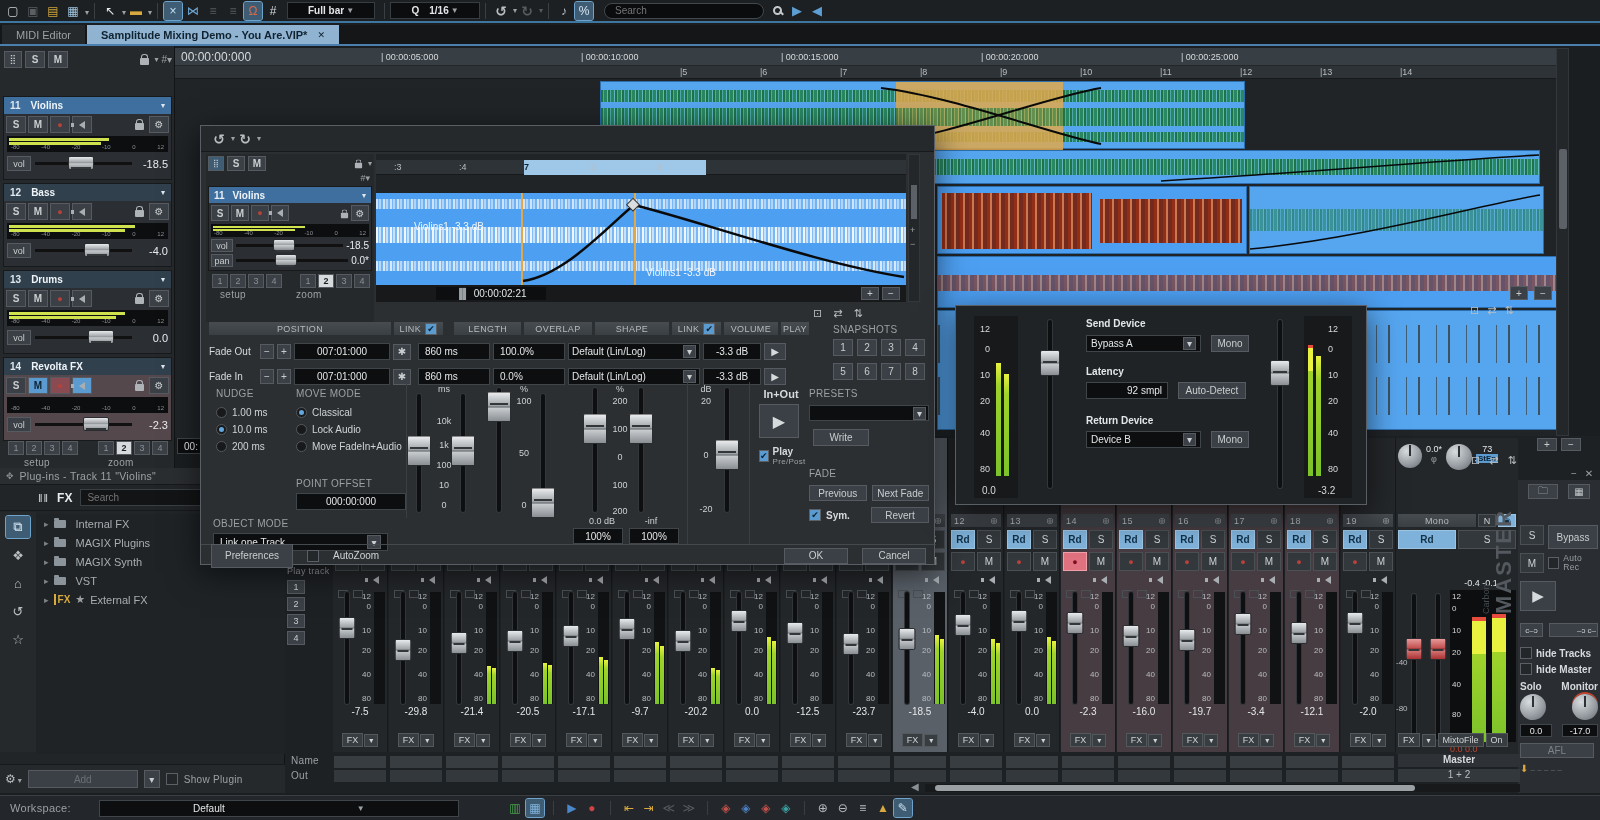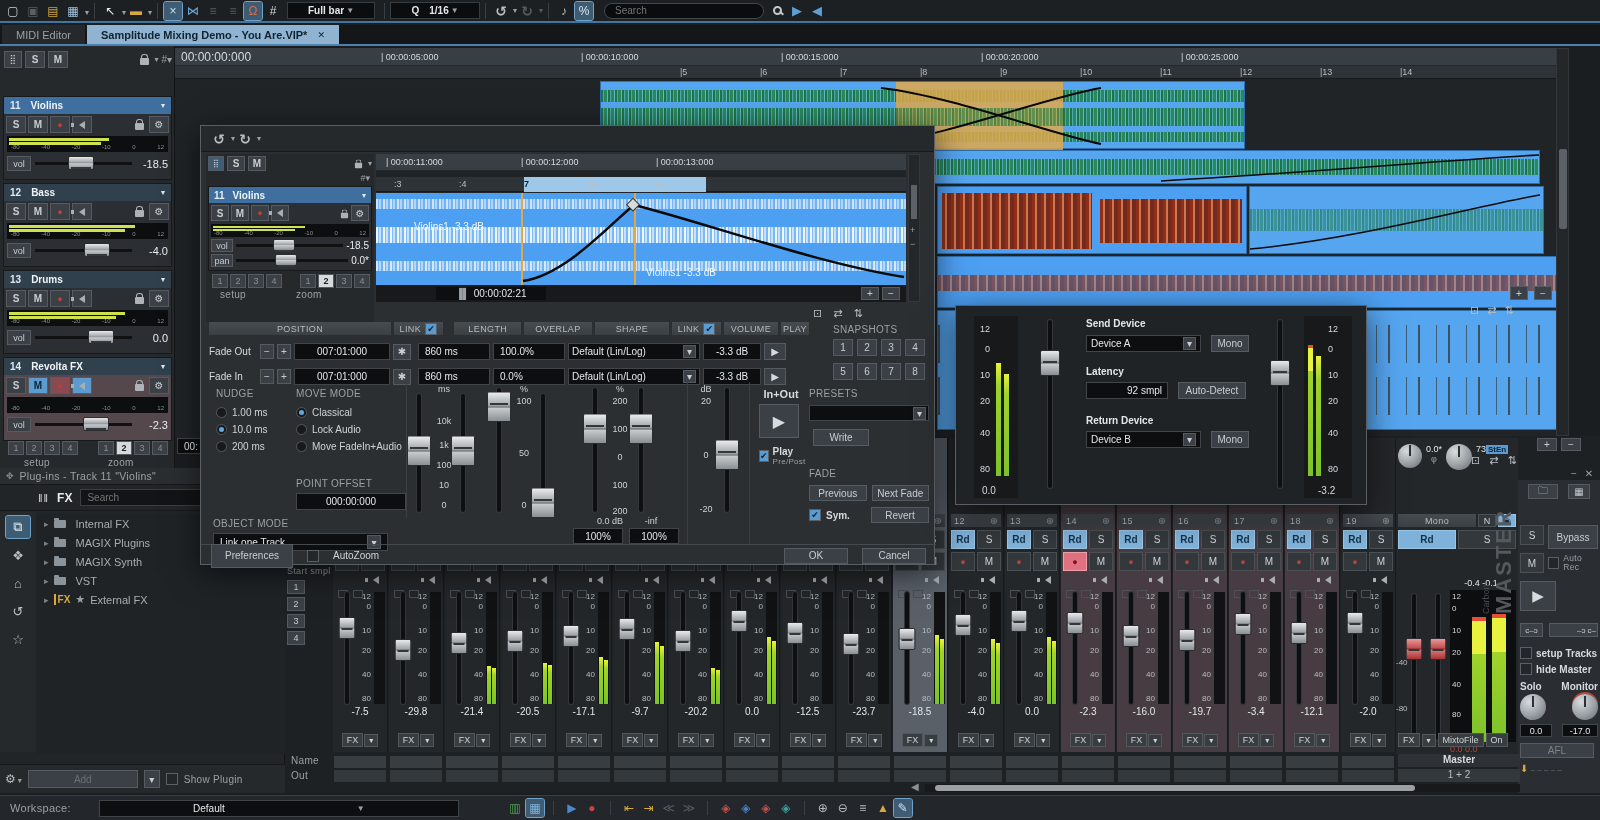--- a/index.html
+++ b/index.html
@@ -420,21 +420,21 @@
       <span class="btn" style="width:110px;height:18px;color:#6a7075;">Add</span>
       <span class="btn" style="width:16px;height:18px;">▾</span>
       <span class="chkbox"></span>
       <span class="dlglbl">Show Plugin</span>
     </div>
   </div>
 
   <div class="abs" style="left:285px;top:436px;width:1315px;height:357px;background:#1e2124;">
 
     <div class="abs" style="left:2px;top:130px;width:44px;">
-      <div class="dlglbl" style="font-size:9px;line-height:10px;">Start smpl</div>
+      <div class="dlglbl" style="font-size:9px;line-height:10px;">Play track</div>
       <div id="start-btns" style="display:flex;flex-direction:column;gap:3px;margin-top:4px;width:20px;">
           <span class="btn" style="width: 18px; height: 14px; font-size: 9px;">1</span>
           <span class="btn" style="width: 18px; height: 14px; font-size: 9px;">2</span>
           <span class="btn" style="width: 18px; height: 14px; font-size: 9px;">3</span>
           <span class="btn" style="width: 18px; height: 14px; font-size: 9px;">4</span>
         </div>
     </div>
     <div id="strips">
         <div class="strip" style="left: 48px; top: 2px; width: 55px;">
           <div class="hdrstrip" style="position: absolute; left: 2px; right: 2px; top: 76px; height: 13px; justify-content: space-between; padding: 0px 3px;">
@@ -1264,21 +1264,21 @@
       </div>
 
     <div class="abs" style="left:1111px;top:2px;width:122px;height:316px;background:#24272a;">
       <div class="abs" style="left:2px;top:6px;display:flex;gap:4px;align-items:flex-start;">
         <span class="knob" style="width:24px;height:24px;"></span>
         <span style="display:flex;flex-direction:column;align-items:center;">
           <span style="font-size:9px;color:#e3e6e8;">0.0*</span>
           <span style="font-size:9px;color:#9aa0a4;">φ</span>
         </span>
         <span class="knob" style="width:26px;height:26px;"></span>
-        <span style="display:flex;align-items:center;">
+        <span style="display:flex;flex-direction:column;align-items:center;">
           <span style="font-size:9px;color:#e3e6e8;">73</span>
           <span style="font-size:8px;background:#5b9bd0;color:#0c2234;padding:0 2px;font-weight:bold;">StEn</span>
         </span>
       </div>
       <div class="abs" style="left:2px;top:76px;width:118px;display:flex;gap:2px;align-items:center;">
         <span class="hdrstrip" style="flex:1;height:13px;">Mono</span>
         <span class="sbtn" style="flex:0 0 18px;height:13px;font-size:9px;">N</span>
         <span class="sbtn rd" style="flex:0 0 18px;height:13px;font-size:9px;">◉</span>
       </div>
       <div class="abs srow" style="top:92px;">
@@ -1351,21 +1351,21 @@
         <span class="chkbox"></span>
         <span class="dlglbl" style="font-size:8.5px;line-height:9px;">Auto Rec</span>
       </div>
       <div class="btn" style="width:36px;height:30px;margin-top:8px;font-size:15px;color:#d7dadd;">▶</div>
       <div style="display:flex;gap:6px;margin-top:12px;">
         <span class="btn" style="flex:1;height:14px;font-size:8px;">c–ɔ</span>
         <span class="btn" style="flex:1;height:14px;font-size:8px;padding-left:26px;">–ɔ c–</span>
       </div>
       <div style="display:flex;gap:4px;margin-top:10px;align-items:center;">
         <span class="chkbox"></span>
-        <span style="font-size:10px;font-weight:bold;color:#d7dadd;">setup Tracks</span>
+        <span style="font-size:10px;font-weight:bold;color:#d7dadd;">hide Tracks</span>
       </div>
       <div style="display:flex;gap:4px;margin-top:4px;align-items:center;">
         <span class="chkbox"></span>
         <span style="font-size:10px;font-weight:bold;color:#d7dadd;">hide Master</span>
       </div>
       <div style="display:flex;justify-content:space-between;margin-top:6px;">
         <span style="font-weight:bold;color:#d7dadd;">Solo</span>
         <span style="font-weight:bold;color:#d7dadd;">Monitor</span>
       </div>
       <div style="display:flex;justify-content:space-between;margin-top:2px;">
@@ -1475,25 +1475,20 @@
             <span class="btn" style="width: 16px; height: 14px; font-size: 9px; color: rgb(138, 144, 150);">4</span>
           </span>
       </div>
       <div style="display:flex;margin-top:1px;">
         <span class="dlglbl" style="margin-left:14px;">setup</span>
         <span class="dlglbl" style="margin-left:50px;">zoom</span>
       </div>
     </div>
 
     <div class="abs" style="left:175px;top:28px;width:530px;height:148px;background:#202427;overflow:hidden;">
-      <div id="xruler" style="height:17px;background:#383f44;border-bottom:1px solid #23272a;position:relative;">
-          <span style="position: absolute; left: 10px; top: 3px; font-size: 9px; color: rgb(215, 218, 221);">| 00:00:11:000</span>
-          <span style="position: absolute; left: 145px; top: 3px; font-size: 9px; color: rgb(215, 218, 221);">| 00:00:12:000</span>
-          <span style="position: absolute; left: 280px; top: 3px; font-size: 9px; color: rgb(215, 218, 221);">| 00:00:13:000</span>
-        </div>
       <div id="xbars" style="height:15px;background:#2e3337;border-bottom:1px solid #17191b;position:relative;margin-top:6px;">
         <div class="abs" style="left:148px;top:0;width:182px;height:15px;background:#9ec7e8;"></div>
       <span style="position: absolute; left: 18px; top: 2px; font-size: 9px; color: rgb(185, 190, 194); z-index: 2;">:3</span>
           <span style="position: absolute; left: 83px; top: 2px; font-size: 9px; color: rgb(185, 190, 194); z-index: 2;">:4</span>
           <span style="position: absolute; left: 148px; top: 2px; font-size: 9px; color: rgb(16, 34, 47); font-weight: bold; z-index: 2;">7</span>
           <span style="position: absolute; left: 213px; top: 2px; font-size: 9px; color: rgb(185, 190, 194); z-index: 2;">:2</span>
           <span style="position: absolute; left: 278px; top: 2px; font-size: 9px; color: rgb(185, 190, 194); z-index: 2;">:3</span>
         </div>
       <div class="abs" style="left:0;top:39px;width:530px;height:92px;background:#4d9ff2;">
         <div class="abs wavw" style="left:0;top:6px;width:100%;height:10px;opacity:.8;"></div>
@@ -1679,21 +1674,21 @@
           <div class="tick" style="position: absolute; top: 0px; left: 0px; width: 100%; text-align: center;">%</div>
           <div class="tick" style="position: absolute; top: 12px; left: 0px; width: 100%; text-align: center;">200</div>
           <div class="tick" style="position: absolute; top: 40px; left: 0px; width: 100%; text-align: center;">100</div>
           <div class="tick" style="position: absolute; top: 68px; left: 0px; width: 100%; text-align: center;">0</div>
           <div class="tick" style="position: absolute; top: 96px; left: 0px; width: 100%; text-align: center;">100</div>
           <div class="tick" style="position: absolute; top: 122px; left: 0px; width: 100%; text-align: center;">200</div>
         </div>
         <div class="ftrack" style="left: 438px; top: 262px; height: 124px; position: absolute;">
           <span class="fcap" style="top: 26px; width: 24px; height: 30px; border-top: 1px solid rgb(136, 136, 136);"></span>
         </div>
-        <div class="tick abs" style="left: 380px; top: 390px; width: 42px; text-align: right;">0.0 dB</div>
+        <div class="tick abs" style="left: 380px; top: 390px; width: 42px; text-align: center;">0.0 dB</div>
         <div class="tick abs" style="left: 432px; top: 390px; width: 36px; text-align: center;">-inf</div>
         <div class="fld abs" style="left: 372px; top: 402px; width: 50px; height: 16px;">100%</div>
         <div class="fld abs" style="left: 428px; top: 402px; width: 50px; height: 16px;">100%</div>
         <div class="abs" style="left: 486px; top: 256px; width: 1px; height: 162px; background: rgb(58, 63, 67);"></div>
         <div class="abs" style="left: 492px; top: 258px; width: 26px;">
           <div class="tick" style="position: absolute; top: 0px; left: 0px; width: 100%; text-align: center;">dB</div>
           <div class="tick" style="position: absolute; top: 12px; left: 0px; width: 100%; text-align: center;">20</div>
           <div class="tick" style="position: absolute; top: 66px; left: 0px; width: 100%; text-align: center;">0</div>
           <div class="tick" style="position: absolute; top: 120px; left: 0px; width: 100%; text-align: center;">-20</div>
         </div>
@@ -1757,21 +1752,21 @@
       <div class="meterbar" style="left:30px;bottom:22px;width:5px;height:56%;"></div>
       <div class="abs" style="left:8px;bottom:2px;color:#d7dadd;font-size:10px;">0.0</div>
     </div>
     <div class="ftrack" style="left:92px;top:14px;height:168px;">
         <span class="fcap" style="top:30px;width:20px;height:26px;"></span>
       </div>
     <div class="abs" style="left:130px;top:12px;width:170px;">
       <div style="color:#e3e6e8;font-weight:bold;">Send Device</div>
       <div style="display:flex;gap:10px;margin-top:6px;">
         <span class="fld" style="width:115px;height:17px;justify-content:space-between;padding:0 4px;">
-          <span>Device A</span>
+          <span>Bypass A</span>
             <span class="btn" style="width:13px;height:13px;">▾</span>
         </span>
         <span class="btn" style="width:38px;height:17px;">Mono</span>
       </div>
       <div style="color:#e3e6e8;font-weight:bold;margin-top:14px;">Latency</div>
       <div style="display:flex;gap:10px;margin-top:5px;">
         <span class="fld" style="width:82px;height:17px;justify-content:flex-end;padding-right:5px;">92 smpl</span>
         <span class="btn" style="width:68px;height:17px;">Auto-Detect</span>
       </div>
       <div style="color:#e3e6e8;font-weight:bold;margin-top:16px;">Return Device</div>

